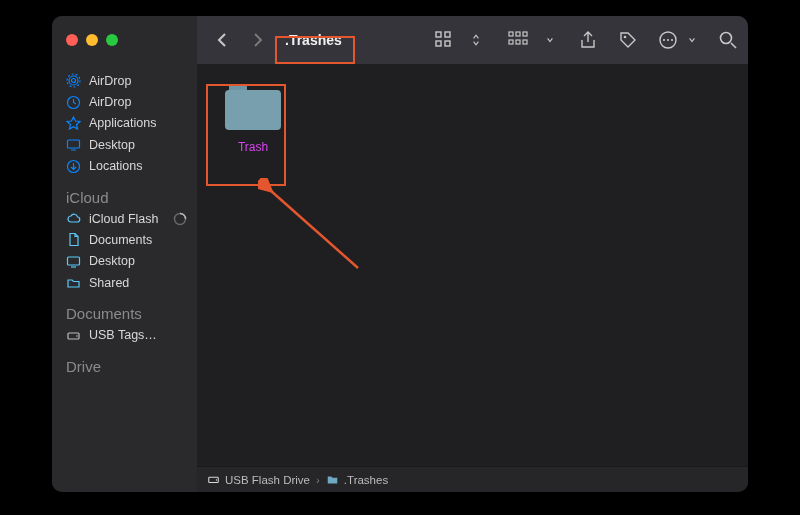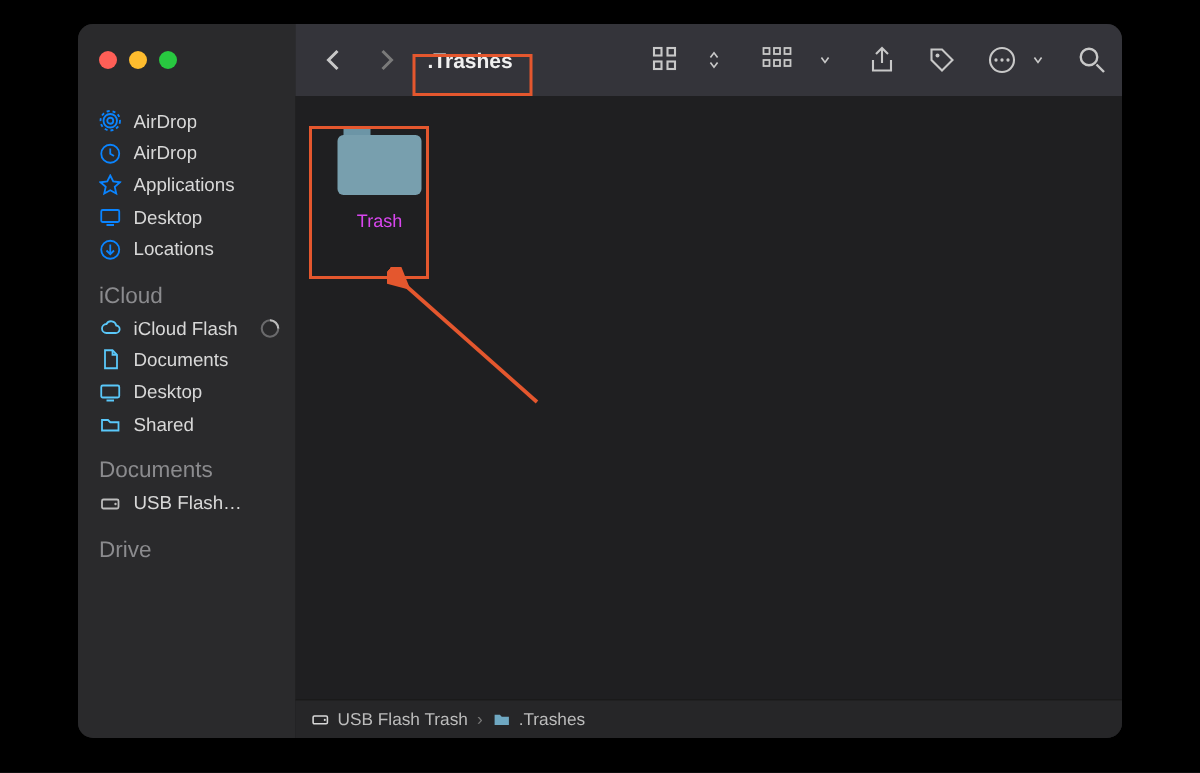--- a/index.html
+++ b/index.html
@@ -228,21 +228,21 @@
       <div class="sb-section">
         <div class="sb-heading">Documents</div>
         <div id="sb-locations">
             <div class="sb-item">
               <span class="sb-icon">
                 <svg viewBox="0 0 15 15" stroke-width="1.2">
                   <rect x="2" y="5" width="11" height="6" rx="1" fill="none" stroke="#bcbcbc"></rect>
                   <circle cx="11" cy="8" r="0.8" fill="#bcbcbc"></circle>
                 </svg>
               </span>
-              <span class="sb-label">USB Flash…</span>
+              <span class="sb-label">USB Tags…</span>
             </div>
           </div>
       </div>
       <div class="sb-section">
         <div class="sb-heading">Drive</div>
       </div>
     </div>
 
     <div class="content">
       <div class="files" id="files">
@@ -253,21 +253,21 @@
             </div>
             <div class="file-label">Trash</div>
           </div>
         </div>
       <div class="pathbar" id="pathbar">
           <div class="pathseg">
             <svg viewBox="0 0 15 15" stroke-width="1.2">
               <rect x="2" y="5" width="11" height="6" rx="1" fill="none" stroke="#d8d8d8"></rect>
               <circle cx="11" cy="8" r="0.8" fill="#d8d8d8"></circle>
             </svg>
-            <span>USB Flash Trash</span>
+            <span>USB Flash Drive</span>
           </div>
           <span class="pathsep">›</span>
           <div class="pathseg">
             <svg viewBox="0 0 15 15" stroke-width="1.2">
               <path d="M2 4 H6 L7.5 5.5 H13 V12 H2 Z" fill="#6fa8c2" stroke="none"></path>
             </svg>
             <span>.Trashes</span>
           </div>
         </div>
     </div>

